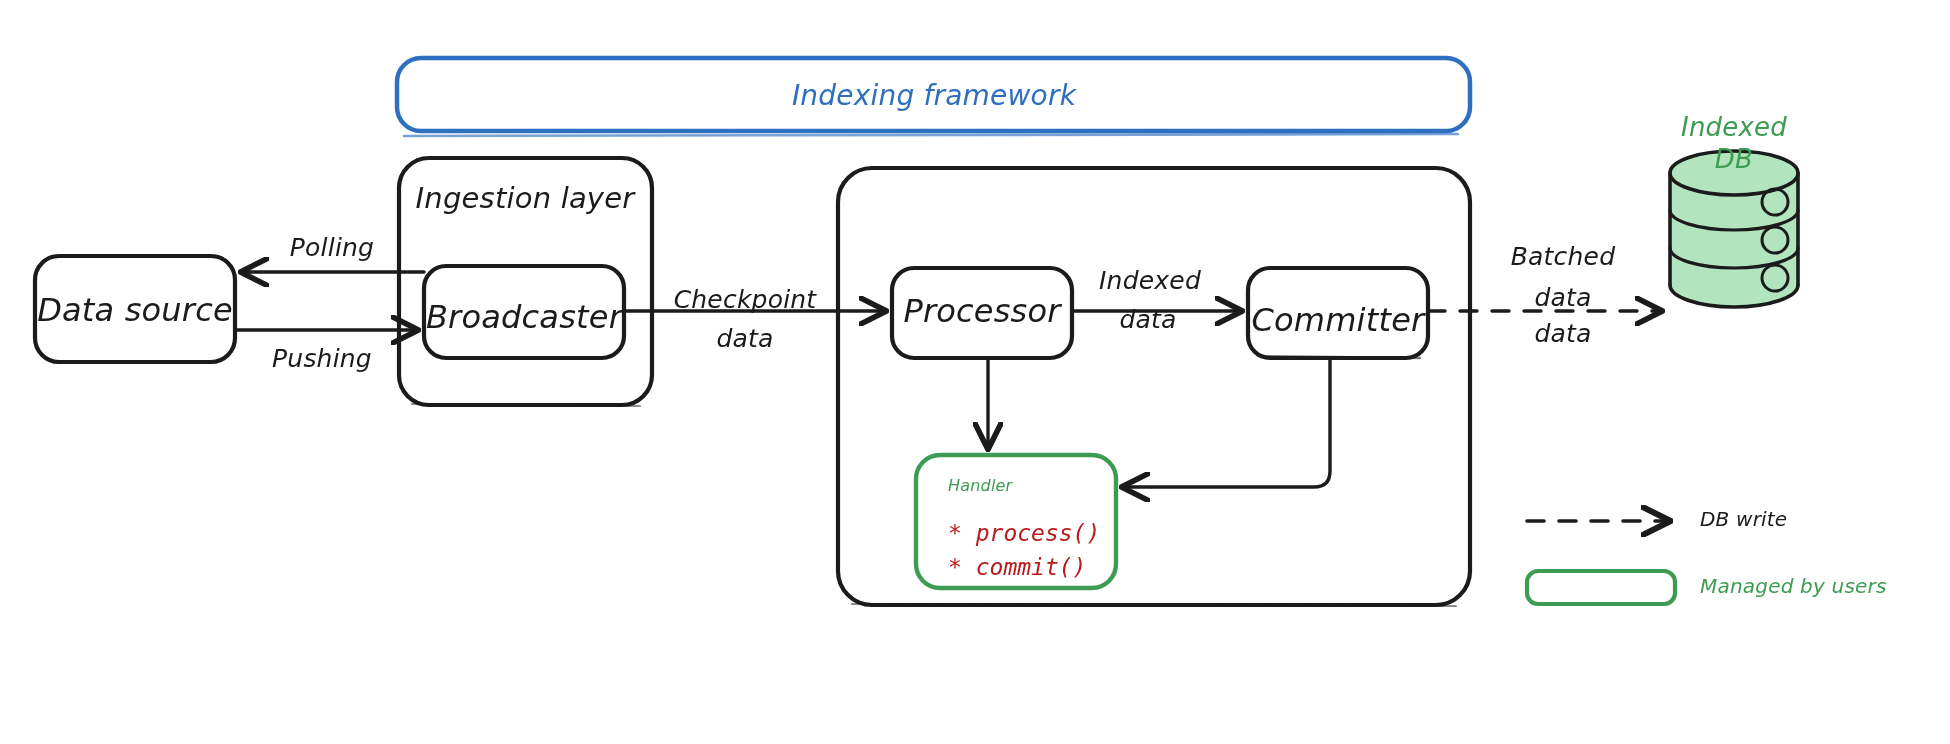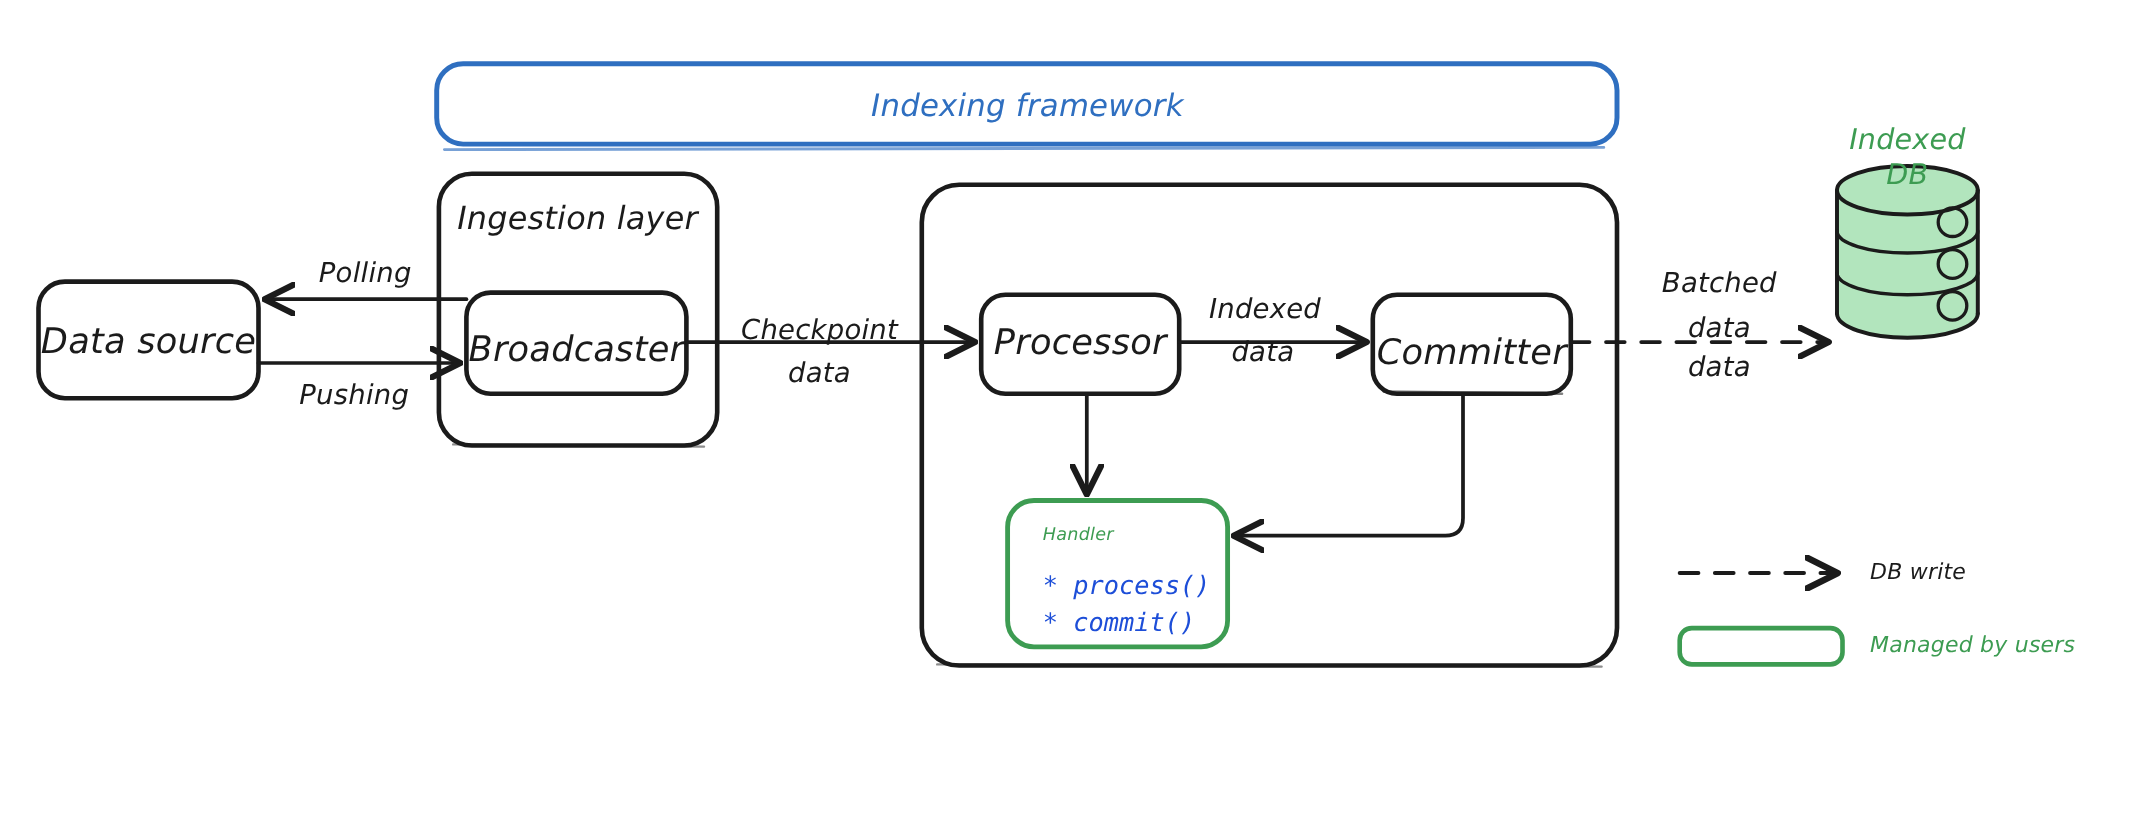--- a/index.html
+++ b/index.html
@@ -49,21 +49,21 @@
   }
   .framework-text {
     font-size: 28px;
     color: #2f6fc0;
   }
   .green-text {
     color: #3d9c52;
   }
   .mono-green {
     font-family: "DejaVu Sans Mono", monospace;
-    color: #1d4ed8;
+    color: #b91c1c;
     font-size: 23px;
     letter-spacing: 0px;
   }
   .legend-text {
     font-size: 20px;
   }
   .db-title {
     font-size: 26px;
     color: #3d9c52;
     text-align: center;

